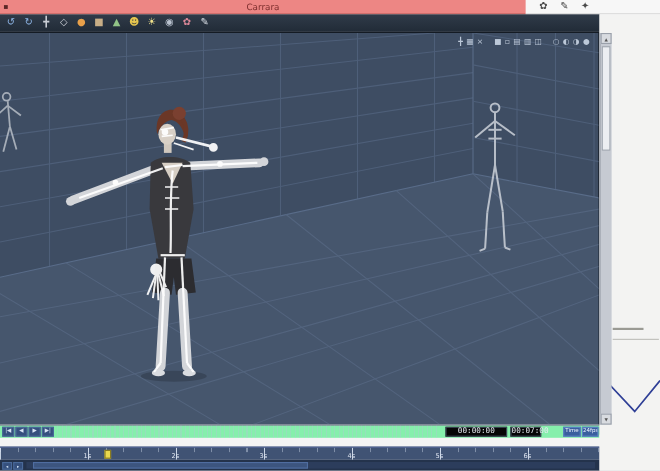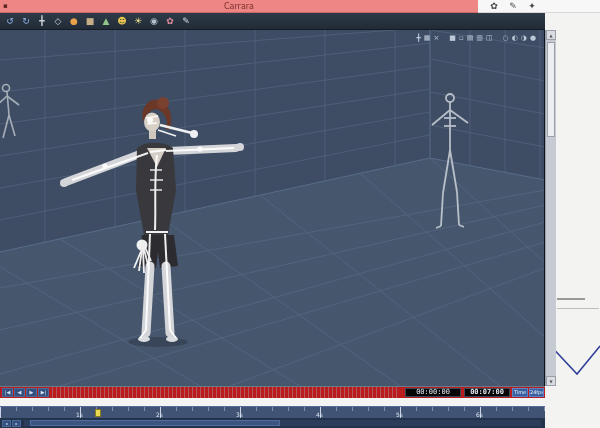--- a/index.html
+++ b/index.html
@@ -46,21 +46,21 @@
   .vp-toolbar .sep { width:4px; }
   .vp-icon { cursor:default; }
 
   
   .hscroll { left:0; top:386px; width:545px; height:9px; background:#a9afbb; border-top:1px solid #6f7685; }
   .hs-arrow { position:absolute; top:1px; width:9px; height:7px; background:#c6cad2; border:1px solid #7c828e;
               font-size:4px; color:#444; text-align:center; line-height:6px; }
   .hs-thumb { position:absolute; left:140px; top:1px; width:52px; height:7px; background:#dde0e6; border:1px solid #7c828e; }
 
   
-  .controlrow { left:0; top:387px; width:545px; height:11px; background:#b91c1c;padding-left:40px; }
+  .controlrow { left:0; top:387px; width:545px; height:11px; background:#86efac;padding-left:40px; }
   .nav { position:absolute; left:2px; top:1px; display:flex; gap:1px; }
   .nav-btn { width:11px; height:9px; background:#35507e; border:1px solid #4a6a9a; color:#d8e4f4;
              font-size:5px; line-height:7px; text-align:center; cursor:pointer; }
   .framestrip { position:absolute; left:52px; top:0; width:348px; height:11px;
     background-image:repeating-linear-gradient(90deg, rgba(180,195,215,.35) 0 1px, transparent 1px 4px);
   }
   .timebox { position:absolute; top:1px; height:9px; background:#060606; border:1px solid #3c4656;
              color:#e4e9f0; font-family:"DejaVu Sans Mono", monospace; font-size:7px; line-height:7px; text-align:center; }
   .bluebtn { position:absolute; top:1px; height:9px; background:#3a5f9e; border:1px solid #5b82c4;
              color:#eef4ff; font-size:5px; line-height:7px; text-align:center; overflow:hidden; cursor:pointer; }
@@ -276,21 +276,21 @@
 
   <div class="abs controlrow">
     <div class="nav">
       <div class="nav-btn">|◀</div>
       <div class="nav-btn">◀</div>
       <div class="nav-btn">▶</div>
       <div class="nav-btn">▶|</div>
     </div>
     <div class="framestrip"></div>
     <div class="timebox" style="left:405px;width:56px;">00:00:00</div>
-    <div class="timebox" style="left:464px;width:46px;font-weight:bold;">00:07:00</div>
+    <div class="timebox" style="left:464px;width:28px;">00:07:00</div>
     <div class="bluebtn" style="left:512px;width:16px;">Time</div>
     <div class="bluebtn" style="left:529px;width:15px;">24fps</div>
   </div>
 
   <div class="abs ruler">
     <span class="rl" style="left:76px">1s</span>
     <span class="rl" style="left:156px">2s</span>
     <span class="rl" style="left:236px">3s</span>
     <span class="rl" style="left:316px">4s</span>
     <span class="rl" style="left:396px">5s</span>

